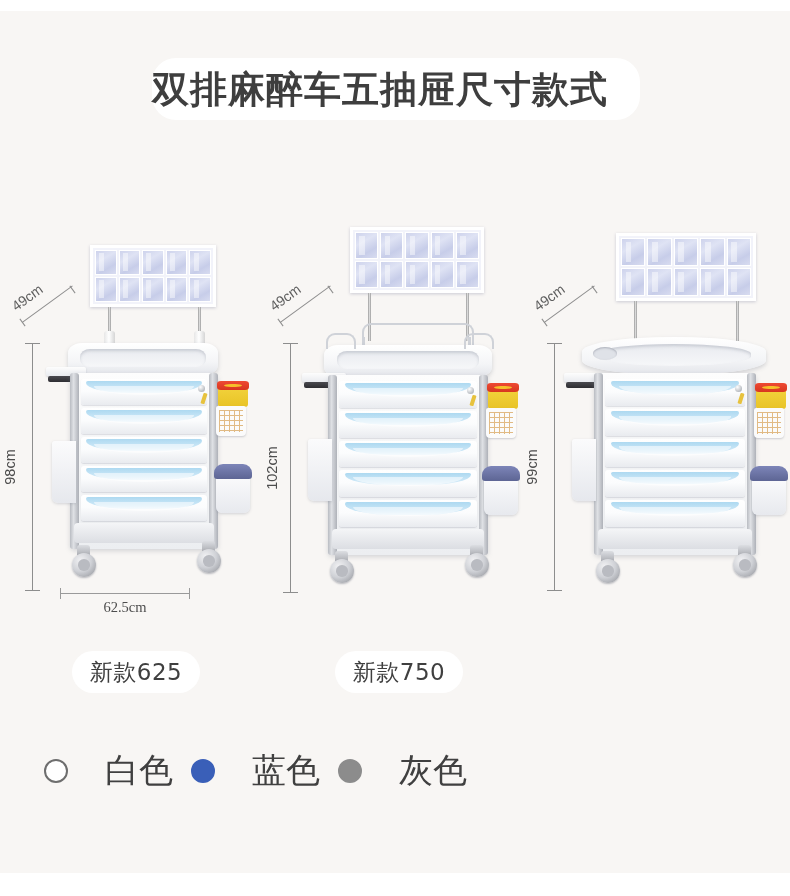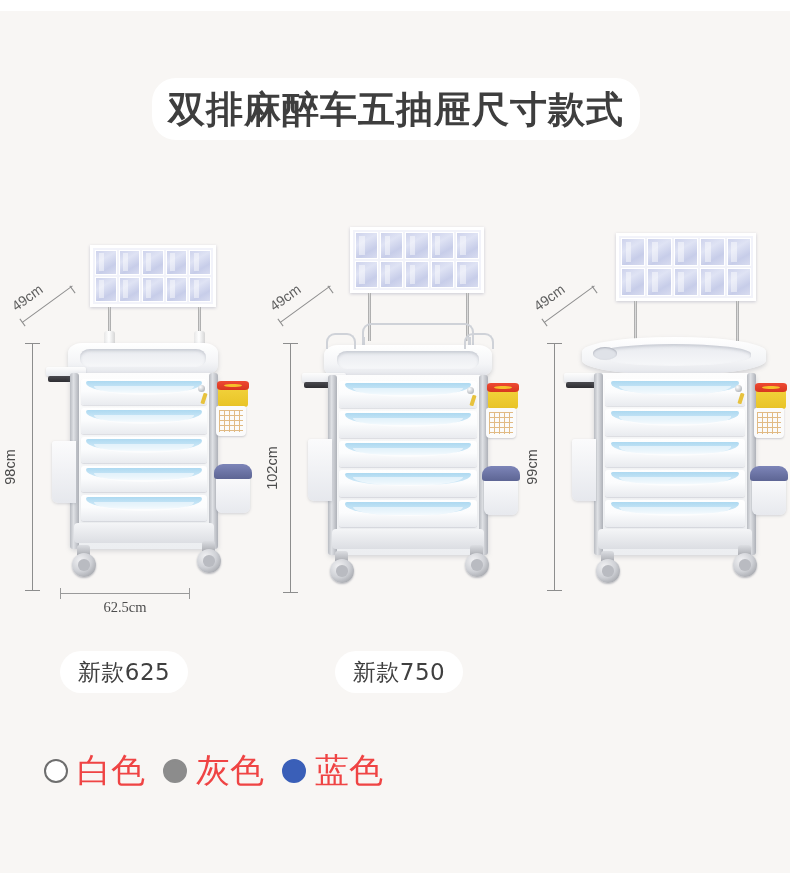--- a/index.html
+++ b/index.html
@@ -14,23 +14,23 @@
     position:relative;width:790px;height:896px;
     background:#ffffff;
   }
   .bg-panel{
     position:absolute;left:0;top:11px;width:790px;height:862px;
     background:#f8f6f4;
   }
 
   
   .title-pill{
-    position:absolute;left:152px;top:78px;width:488px;height:62px;
+    position:absolute;left:152px;top:58px;width:488px;height:62px;
     background:#ffffff;border-radius:24px;
-    display:flex;align-items:center;justify-content:center;
+    display:flex;align-items:center;justify-content:flex-start;
   }
   .title-pill span{
     font-size:37px;font-weight:bold;color:#3e3e3e;
     letter-spacing:1px;line-height:1;
     font-family:"DejaVu Sans","Liberation Sans",sans-serif;
   }
 
   
   .cart-col{position:absolute;top:215px;width:250px;height:420px;}
   #col0{left:8px;}
@@ -289,22 +289,23 @@
   .colors-label{
     font-size:34px;color:#3e3e3e;margin-right:20px;
     font-family:"DejaVu Sans","Liberation Sans",sans-serif;
   }
   .color-opt{display:flex;align-items:center;margin-right:18px;}
   .swatch{
     width:24px;height:24px;border-radius:50%;margin-right:9px;
     display:inline-block;
   }
   .color-name{
-    font-size:34px;color:#ef4444;
+    font-size:34px;color:#404040;
     font-family:"DejaVu Sans","Liberation Sans",sans-serif;
+    margin-left:28px;
   }
 </style>
 </head>
 <body>
 
 <div id="page">
   <div class="bg-panel"></div>
 
   <div class="title-pill">
     <span>双排麻醉车五抽屉尺寸款式</span>
@@ -540,35 +541,35 @@
       </div>
 
       <div class="caster-yoke" style="left:37px;top:318px;"></div>
       <div class="caster" style="left:32px;top:326px;"></div>
       <div class="caster-yoke" style="left:174px;top:312px;"></div>
       <div class="caster" style="left:169px;top:320px;"></div>
     </div>
 
   </div>
 
-  <div class="model-pill" style="left:60px;top:651px;width:128px;">
+  <div class="model-pill" style="left:72px;top:651px;width:128px;">
     <span>新款625</span>
   </div>
   <div class="model-pill" style="left:335px;top:651px;width:128px;">
     <span>新款750</span>
   </div>
 
   <div class="colors-row">
 
     <div class="color-opt">
       <span class="swatch" id="sw0" style="background: rgb(255, 255, 255); border: 2px solid rgb(110, 110, 110); box-sizing: border-box;"></span>
       <span class="color-name">白色</span>
     </div>
     <div class="color-opt">
+      <span class="swatch" id="sw1" style="background: rgb(58, 95, 184); border: 2px solid rgb(58, 95, 184); box-sizing: border-box;"></span>
+      <span class="color-name">蓝色</span>
+    </div>
+    <div class="color-opt">
       <span class="swatch" id="sw2" style="background: rgb(140, 140, 140); border: 2px solid rgb(140, 140, 140); box-sizing: border-box;"></span>
       <span class="color-name">灰色</span>
     </div>
-    <div class="color-opt">
-      <span class="swatch" id="sw1" style="background: rgb(58, 95, 184); border: 2px solid rgb(58, 95, 184); box-sizing: border-box;"></span>
-      <span class="color-name">蓝色</span>
-    </div>
   </div>
 </div>
 
 </body></html>

